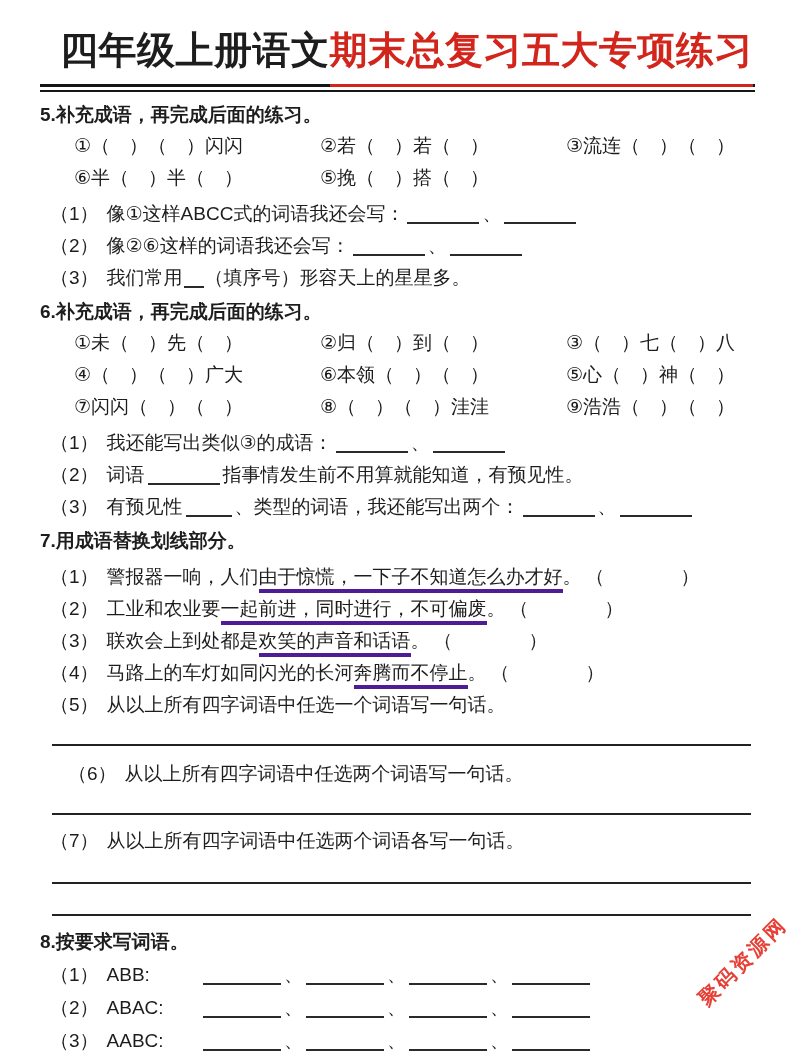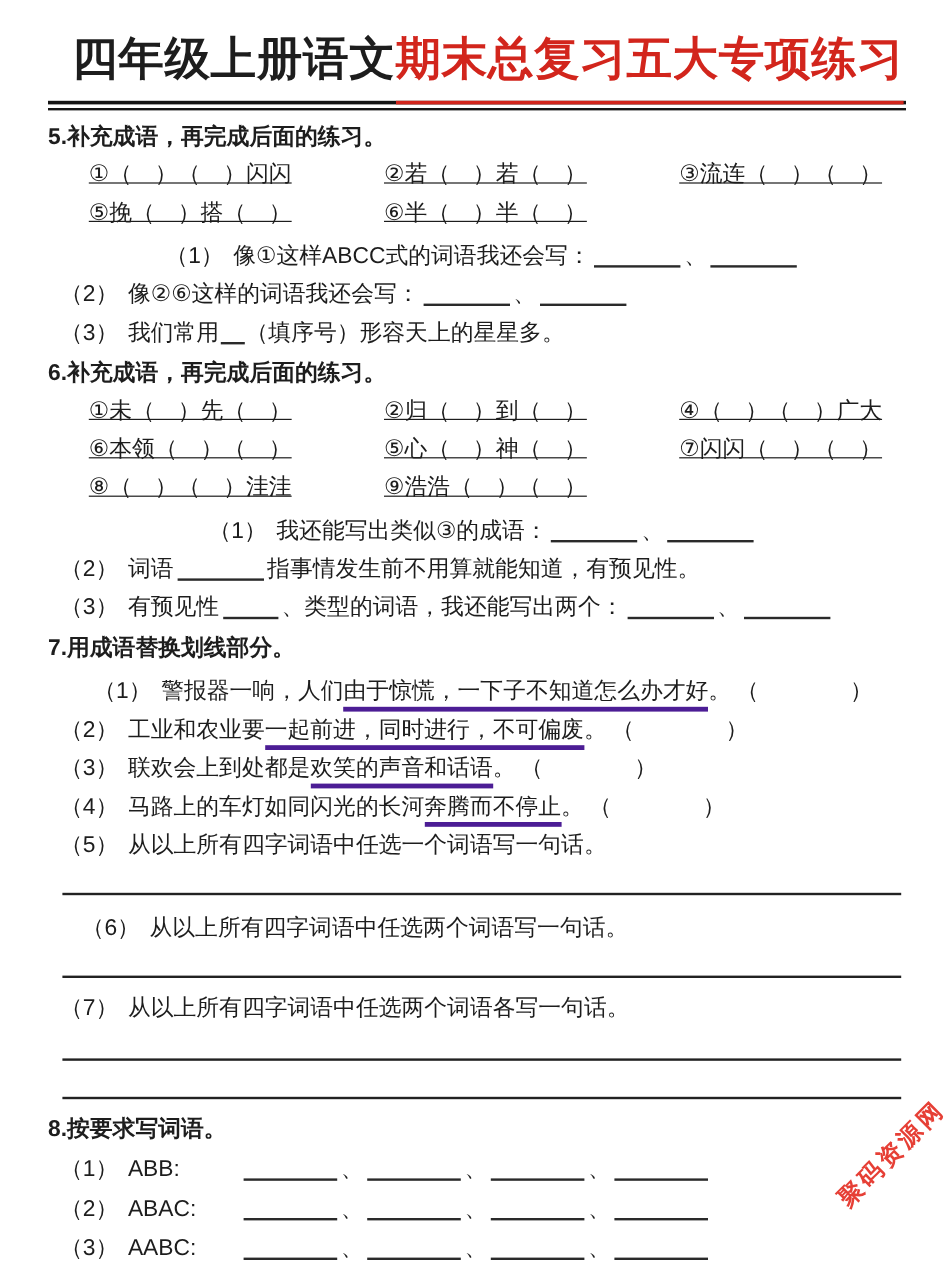--- a/index.html
+++ b/index.html
@@ -42,30 +42,30 @@
     line-height:23px;
   }
   .opt-grid{
     display:grid;
     grid-template-columns:246px 246px 1fr;
     row-gap:10px;
     margin:9px 0 0 34px;
     font-size:19px;
     line-height:22px;
   }
-  .opt-grid span{white-space:pre;text-decoration:underline;}
+  .opt-grid span{white-space:pre;}
 
   .q{
     margin:9px 0 0 10px;
     font-size:19px;
     line-height:23px;
     white-space:nowrap;
   }
   .q .num{margin-right:8px;}
-  .q.first{margin-top:13px;text-align:center;}
+  .q.first{margin-top:13px;}
 
   
   .blank{
     display:inline-block;
     border-bottom:2px solid #2a2a2a;
     height:15px;
     vertical-align:-4px;
     margin:0 3px;
   }
   .w72{width:72px;}
@@ -123,37 +123,38 @@
 <div class="page">
 
   <h1 class="title"><span>四年级上册语文</span><span class="red-part">期末总复习五大专项练习</span></h1>
   <div class="double-rule"></div>
 
   <h2 class="sec-heading">5.补充成语，再完成后面的练习。</h2>
   <div class="opt-grid">
     <span>①（　）（　）闪闪</span>
     <span>②若（　）若（　）</span>
     <span>③流连（　）（　）</span>
+    <span>⑥半（　）半（　）</span>
     <span>⑤挽（　）搭（　）</span>
-    <span>⑥半（　）半（　）</span>
   </div>
   <div class="q first">
     <span class="num">（1）</span><span>像①这样ABCC式的词语我还会写：</span><span class="blank w72"></span><span>、</span><span class="blank w72"></span>
   </div>
   <div class="q">
     <span class="num">（2）</span><span>像②⑥这样的词语我还会写：</span><span class="blank w72"></span><span>、</span><span class="blank w72"></span>
   </div>
   <div class="q">
     <span class="num">（3）</span><span>我们常用</span><span class="blank w20"></span><span>（填序号）形容天上的星星多。</span>
   </div>
 
   <h2 class="sec-heading">6.补充成语，再完成后面的练习。</h2>
   <div class="opt-grid">
     <span>①未（　）先（　）</span>
     <span>②归（　）到（　）</span>
+    <span>③（　）七（　）八</span>
     <span>④（　）（　）广大</span>
     <span>⑥本领（　）（　）</span>
     <span>⑤心（　）神（　）</span>
     <span>⑦闪闪（　）（　）</span>
     <span>⑧（　）（　）洼洼</span>
     <span>⑨浩浩（　）（　）</span>
   </div>
   <div class="q first">
     <span class="num">（1）</span><span>我还能写出类似③的成语：</span><span class="blank w72"></span><span>、</span><span class="blank w72"></span>
   </div>

